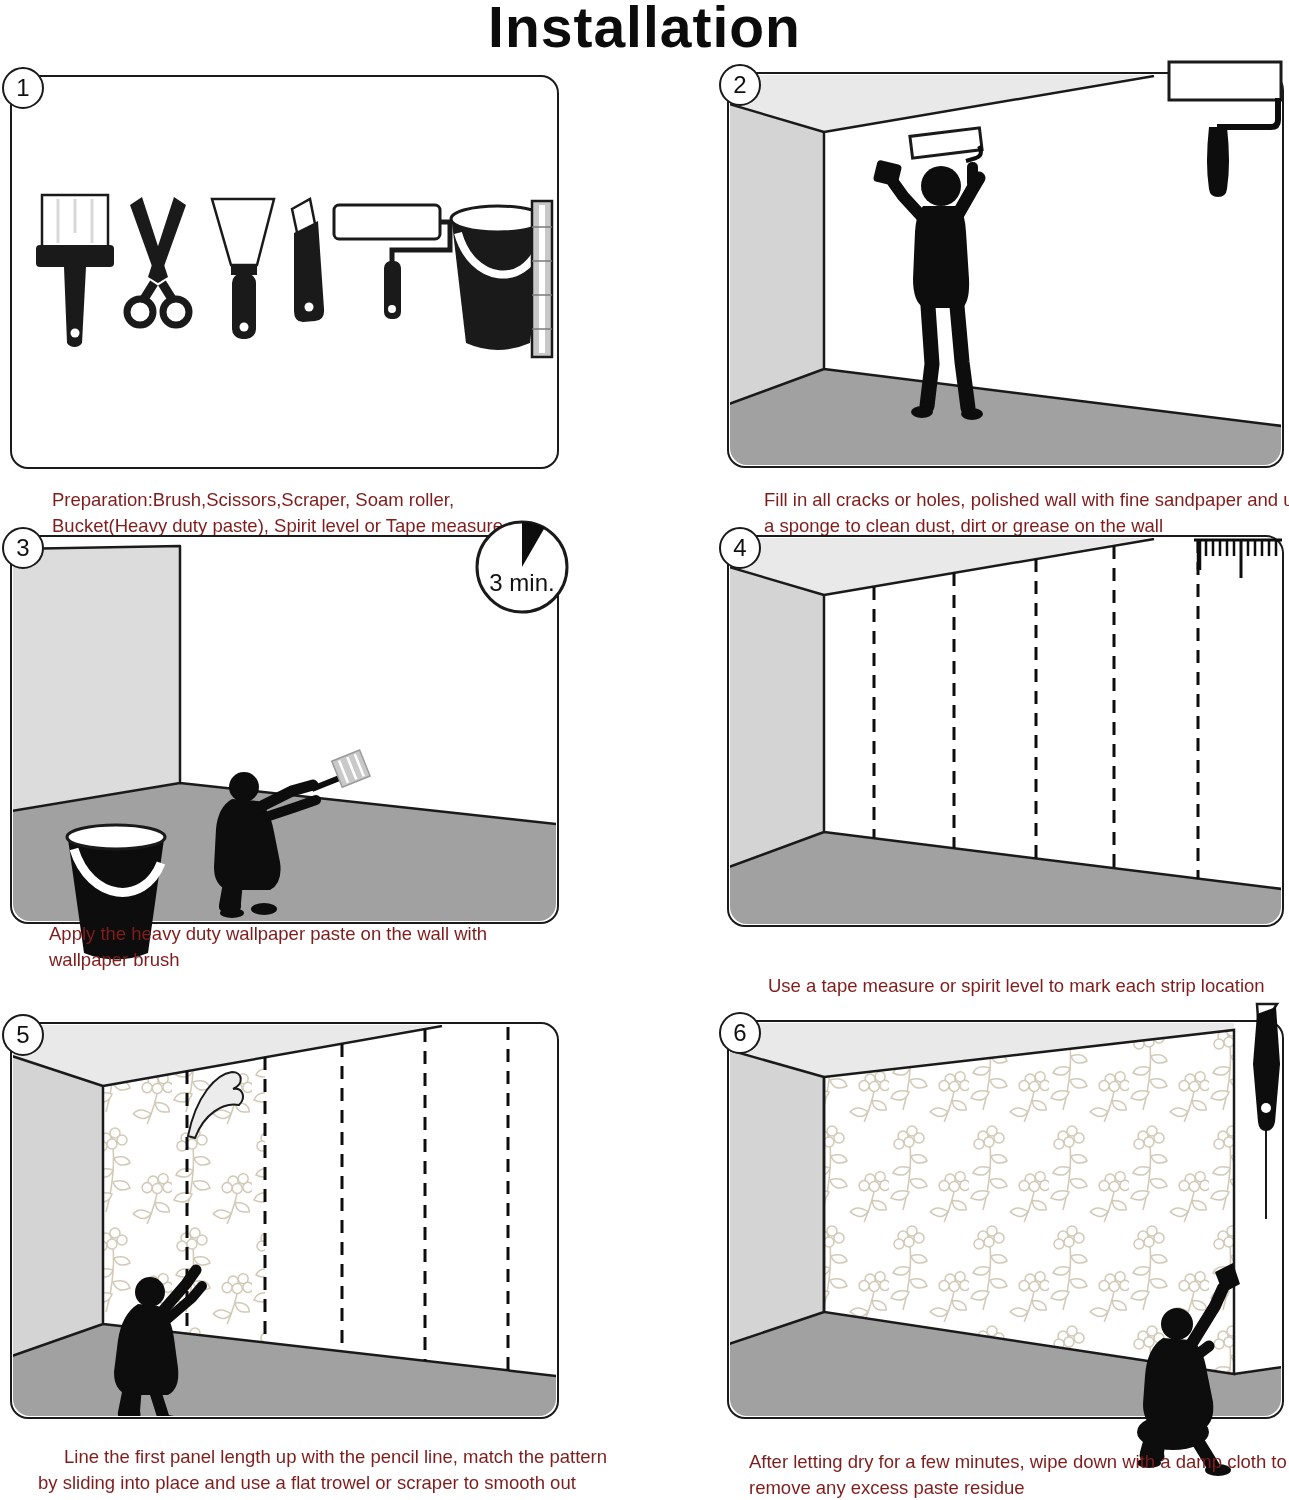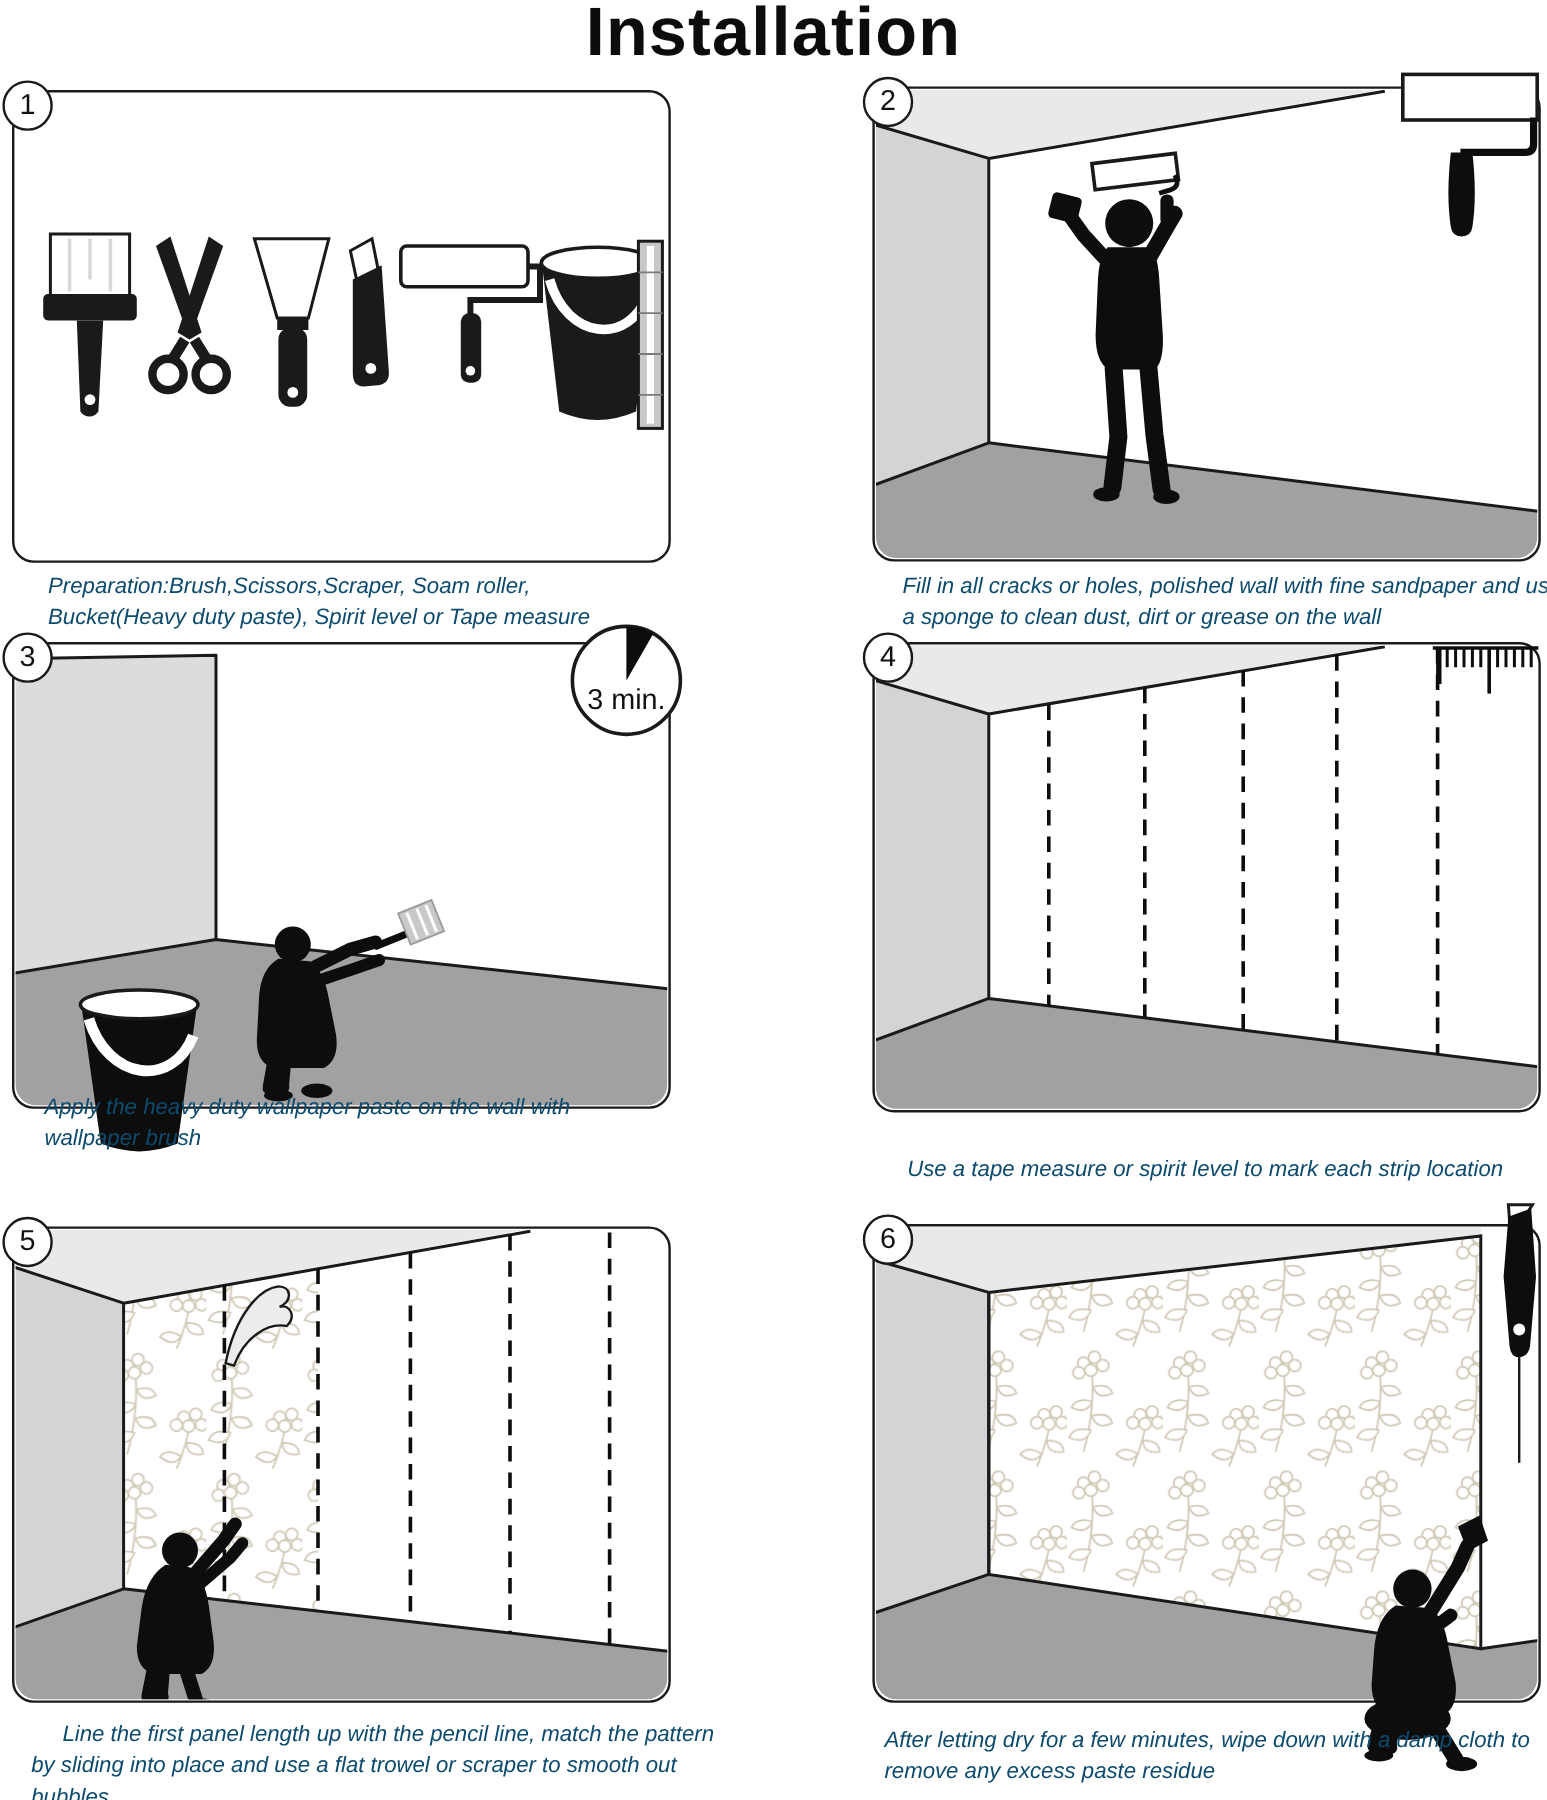--- a/index.html
+++ b/index.html
@@ -15,21 +15,21 @@
     position:absolute;background:#fff;border:2.5px solid #1a1a1a;border-radius:18px;
   }
   .panel svg{position:absolute;left:0;top:0;overflow:visible;display:block;}
   .badge{
     position:absolute;left:-10px;top:-10px;width:38px;height:38px;border-radius:50%;
     background:#fff;border:2.5px solid #1a1a1a;z-index:5;
     display:flex;align-items:center;justify-content:center;
     font-size:24px;color:#111;
   }
   .caption{
-    position:absolute;margin:4px;font-size:18.5px;line-height:1.4;color:#0c4a6e;font-style:italic;
+    position:absolute;margin:16px;font-size:18.5px;line-height:1.4;color:#7f1d1d;
   }
   .caption.indent{text-indent:26px;}
   svg *{vector-effect:none;}
 </style>
 </head>
 <body>
 
 <h1 class="title">Installation</h1>
 
 <section class="panel" style="left:10px;top:75px;width:545px;height:390px">

